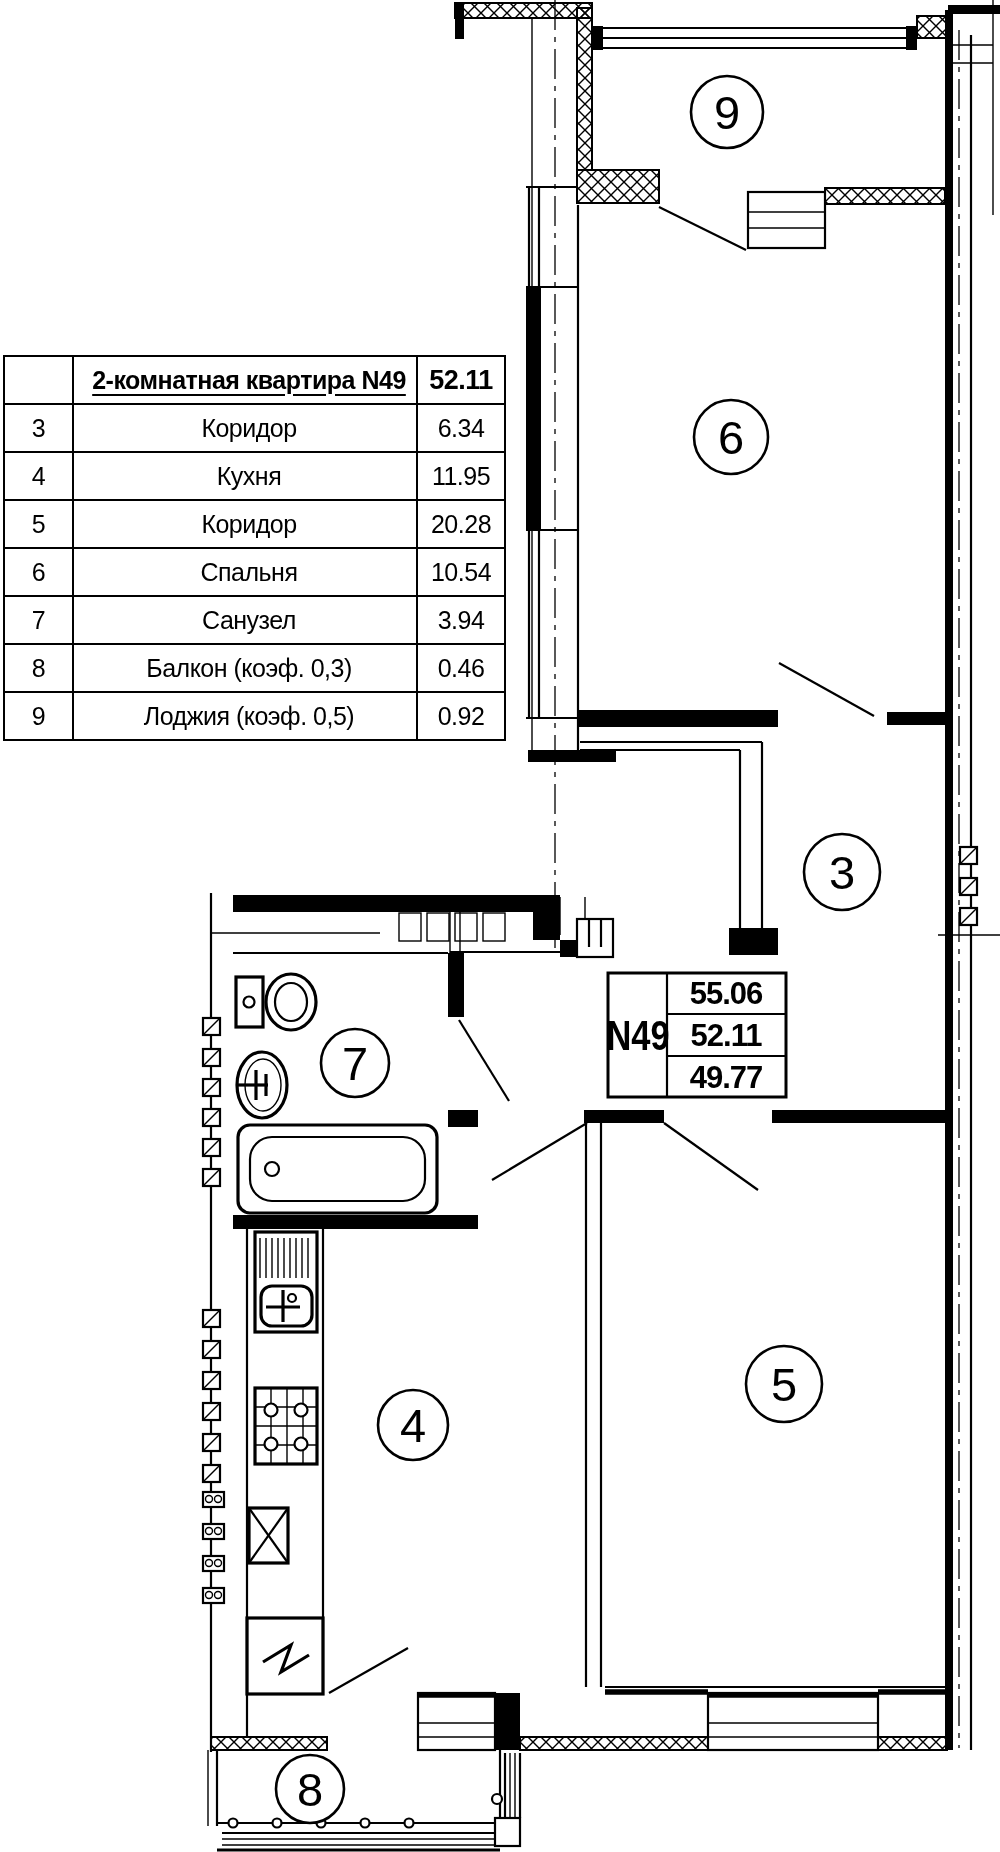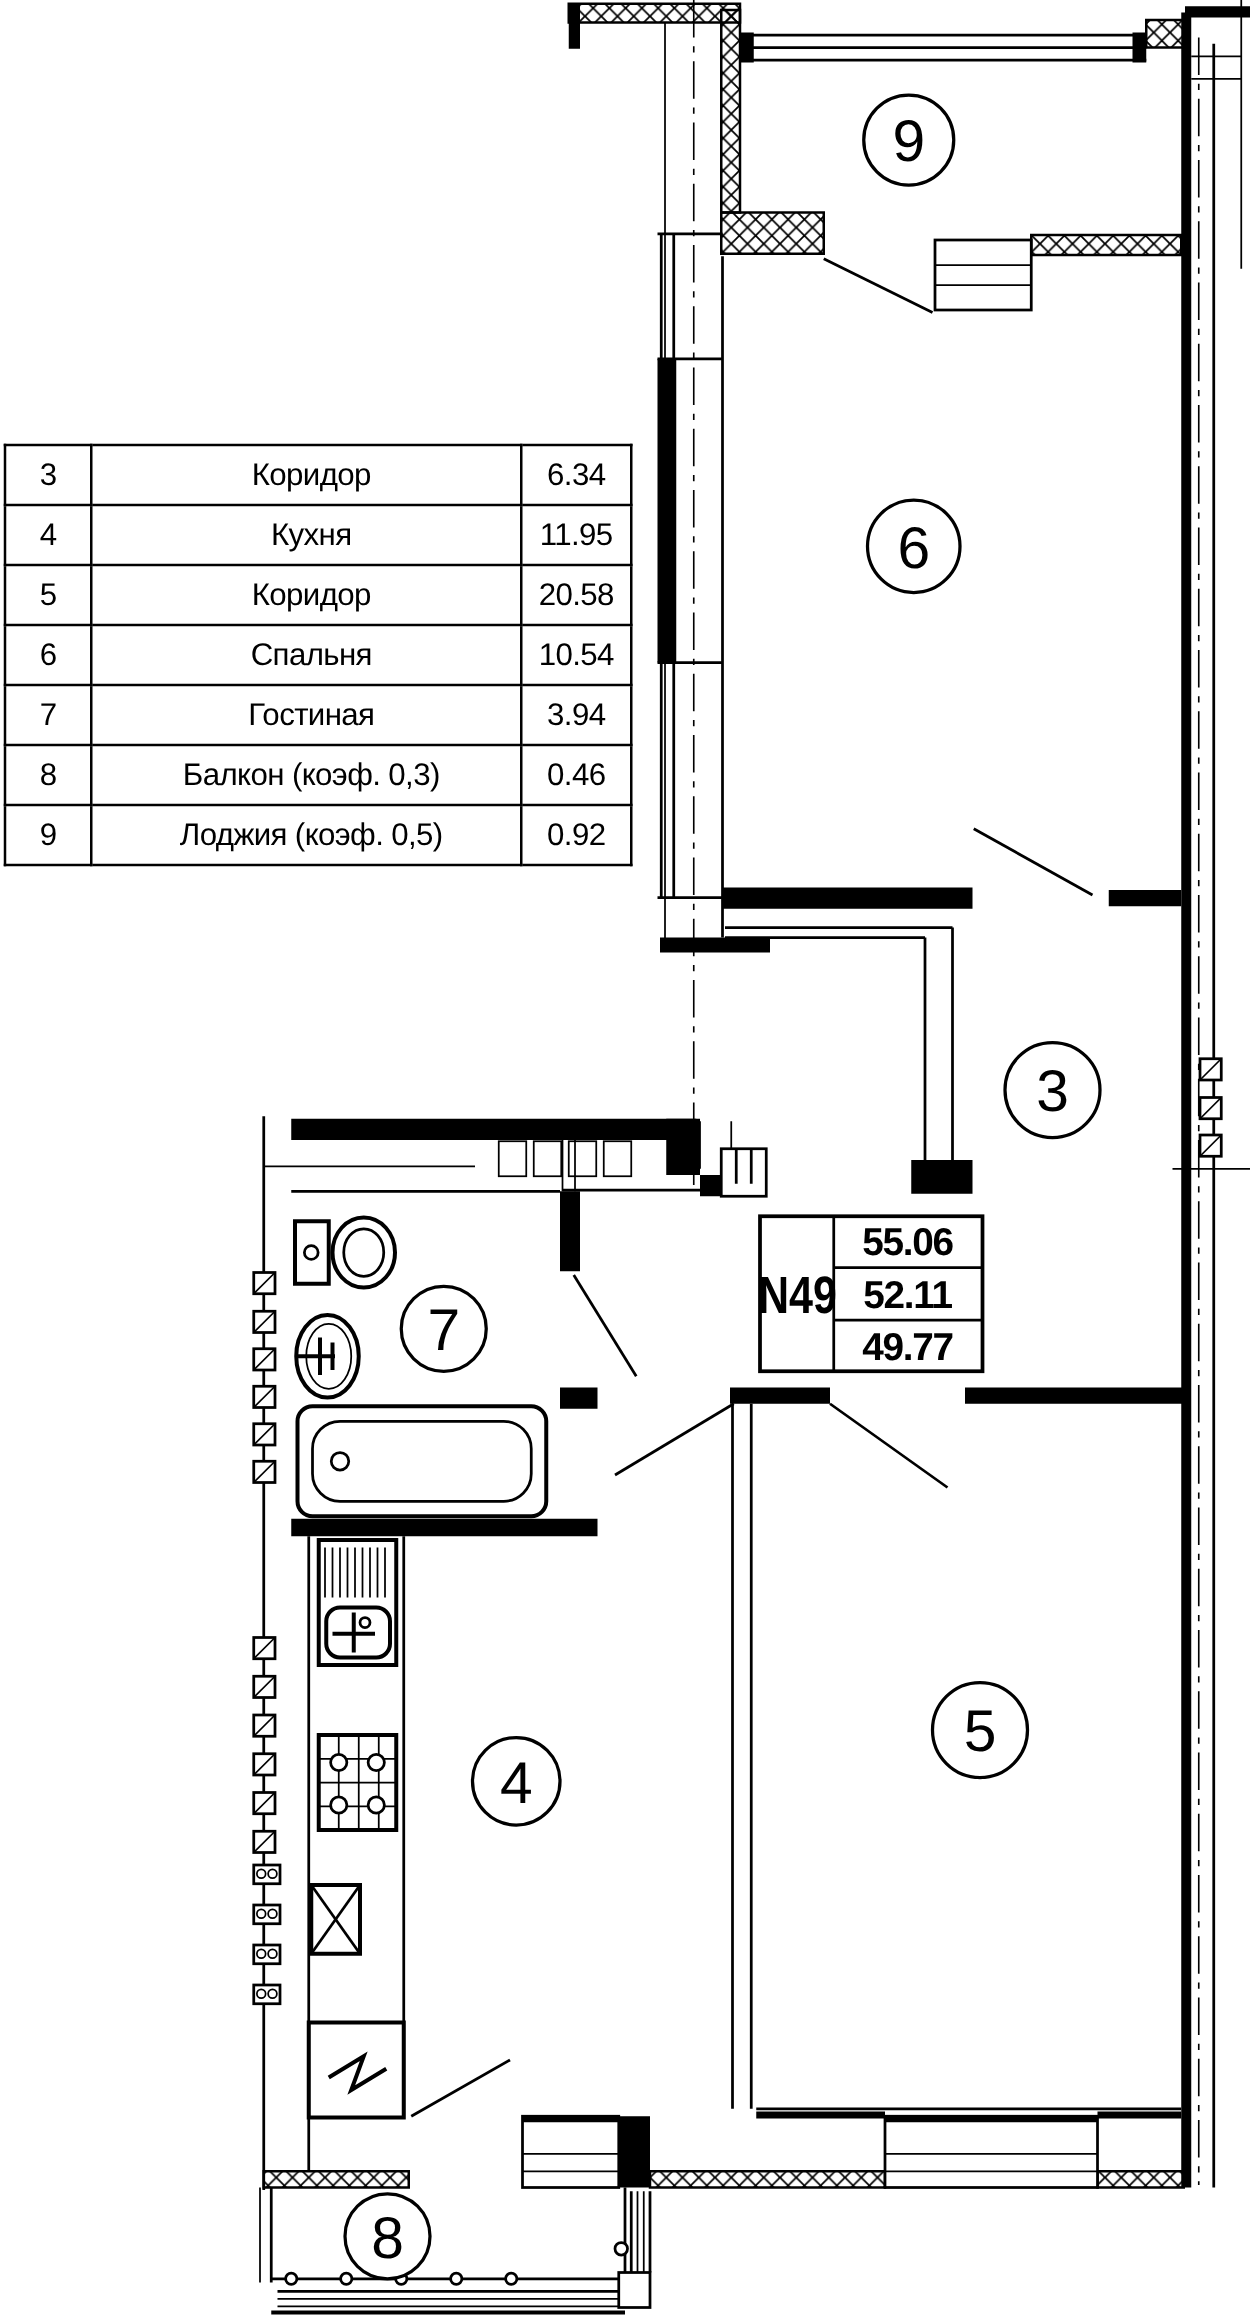--- a/index.html
+++ b/index.html
@@ -343,43 +343,48 @@
   </g>
 </svg>
 
 <table class="area-table">
   <colgroup>
       <col class="c-num">
       <col class="c-name">
       <col class="c-val">
     </colgroup>
   <tbody>
+      <tr class="head">
+    <td class="num"></td>
+    <td class="name"><span>2-комнатная квартира N49</span></td>
+    <td class="val">52.11</td>
+  </tr>
   <tr>
     <td class="num">3</td>
     <td class="name">Коридор</td>
     <td class="val">6.34</td>
   </tr>
   <tr>
     <td class="num">4</td>
     <td class="name">Кухня</td>
     <td class="val">11.95</td>
   </tr>
   <tr>
     <td class="num">5</td>
     <td class="name">Коридор</td>
-    <td class="val">20.58</td>
+    <td class="val">20.28</td>
   </tr>
   <tr>
     <td class="num">6</td>
     <td class="name">Спальня</td>
     <td class="val">10.54</td>
   </tr>
   <tr>
     <td class="num">7</td>
-    <td class="name">Гостиная</td>
+    <td class="name">Санузел</td>
     <td class="val">3.94</td>
   </tr>
   <tr>
     <td class="num">8</td>
     <td class="name">Балкон (коэф. 0,3)</td>
     <td class="val">0.46</td>
   </tr>
   <tr>
     <td class="num">9</td>
     <td class="name">Лоджия (коэф. 0,5)</td>

